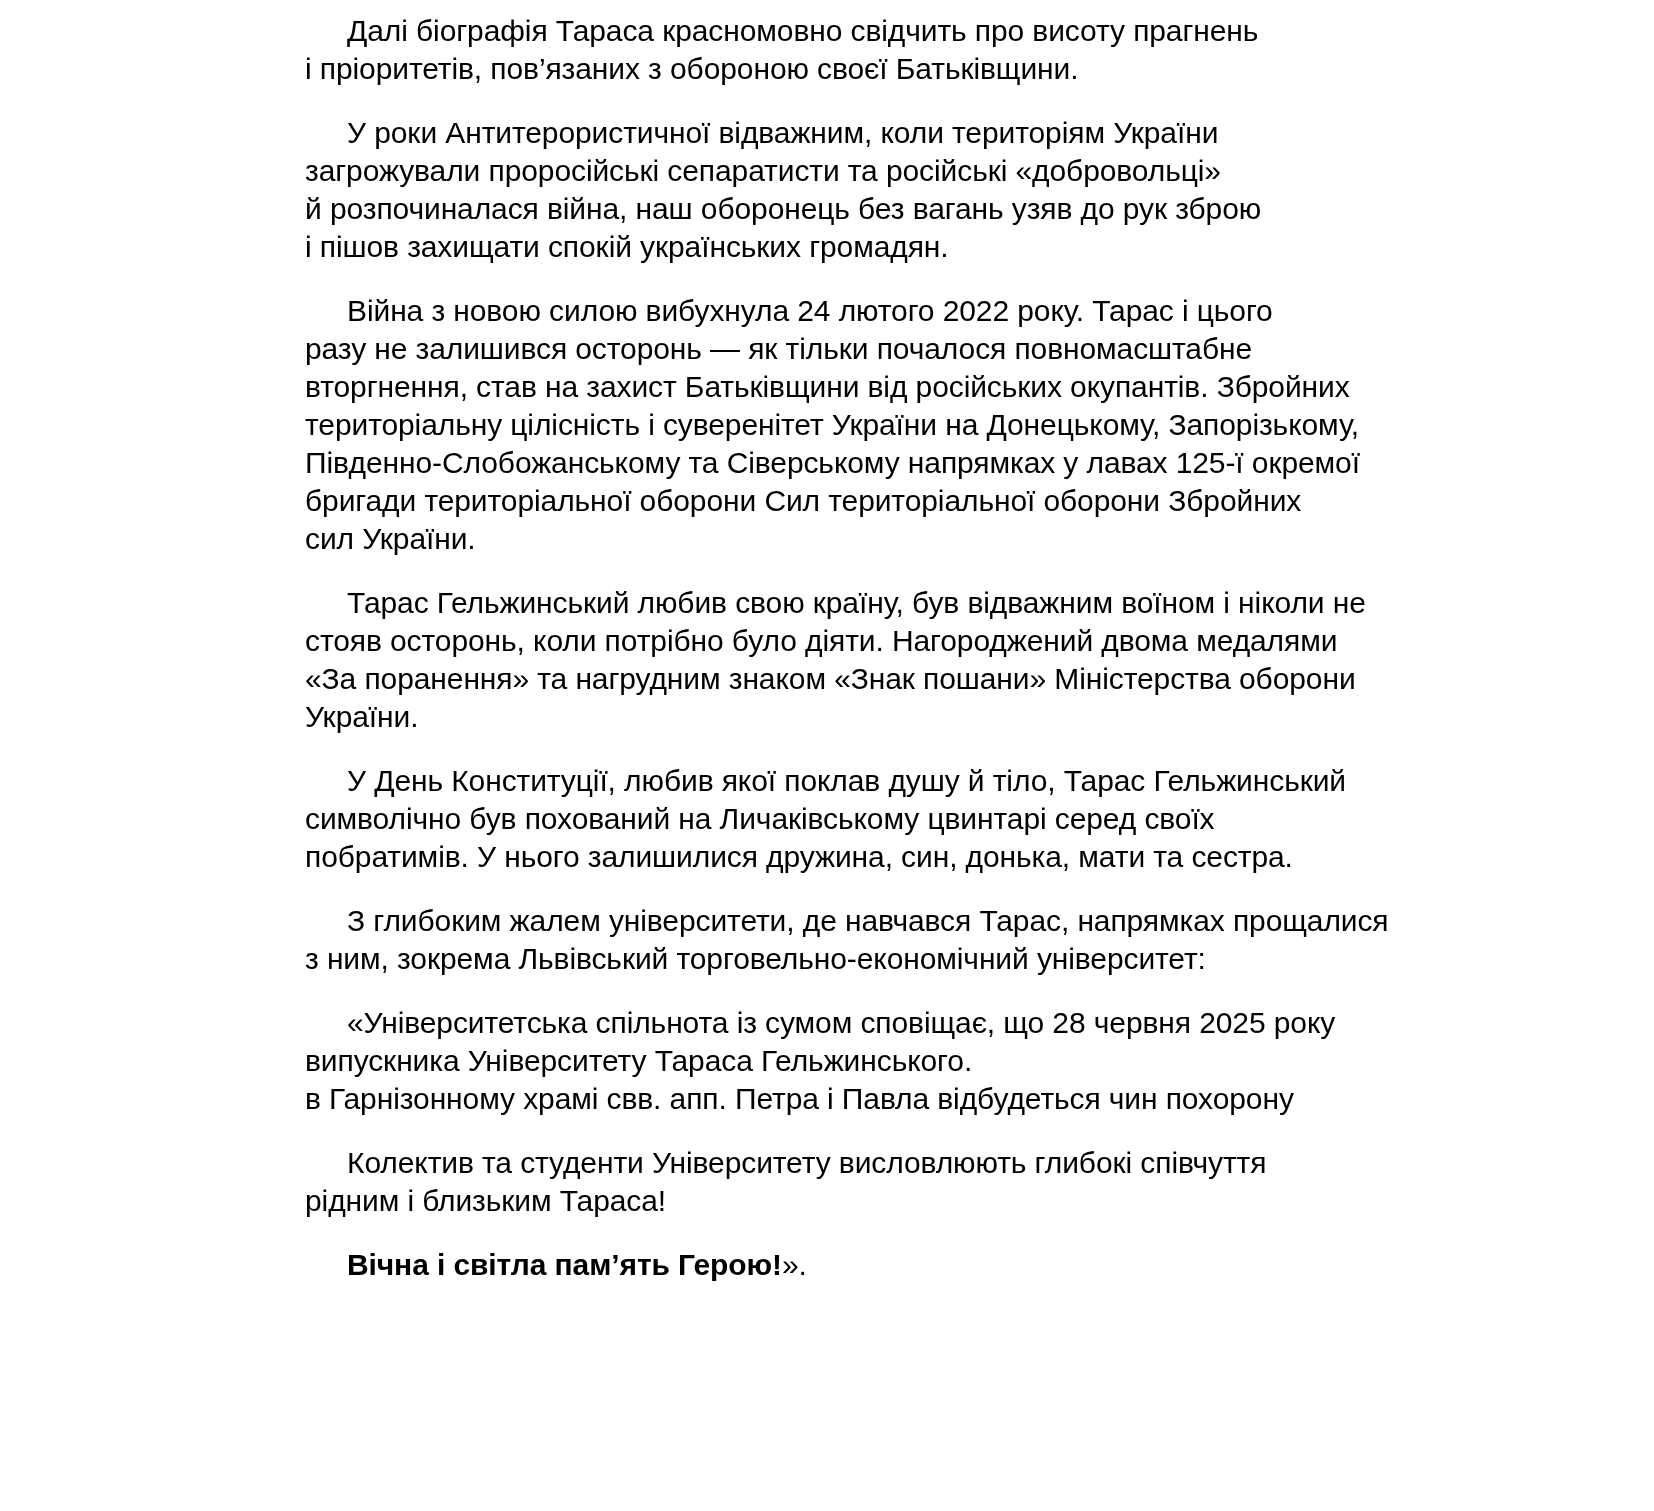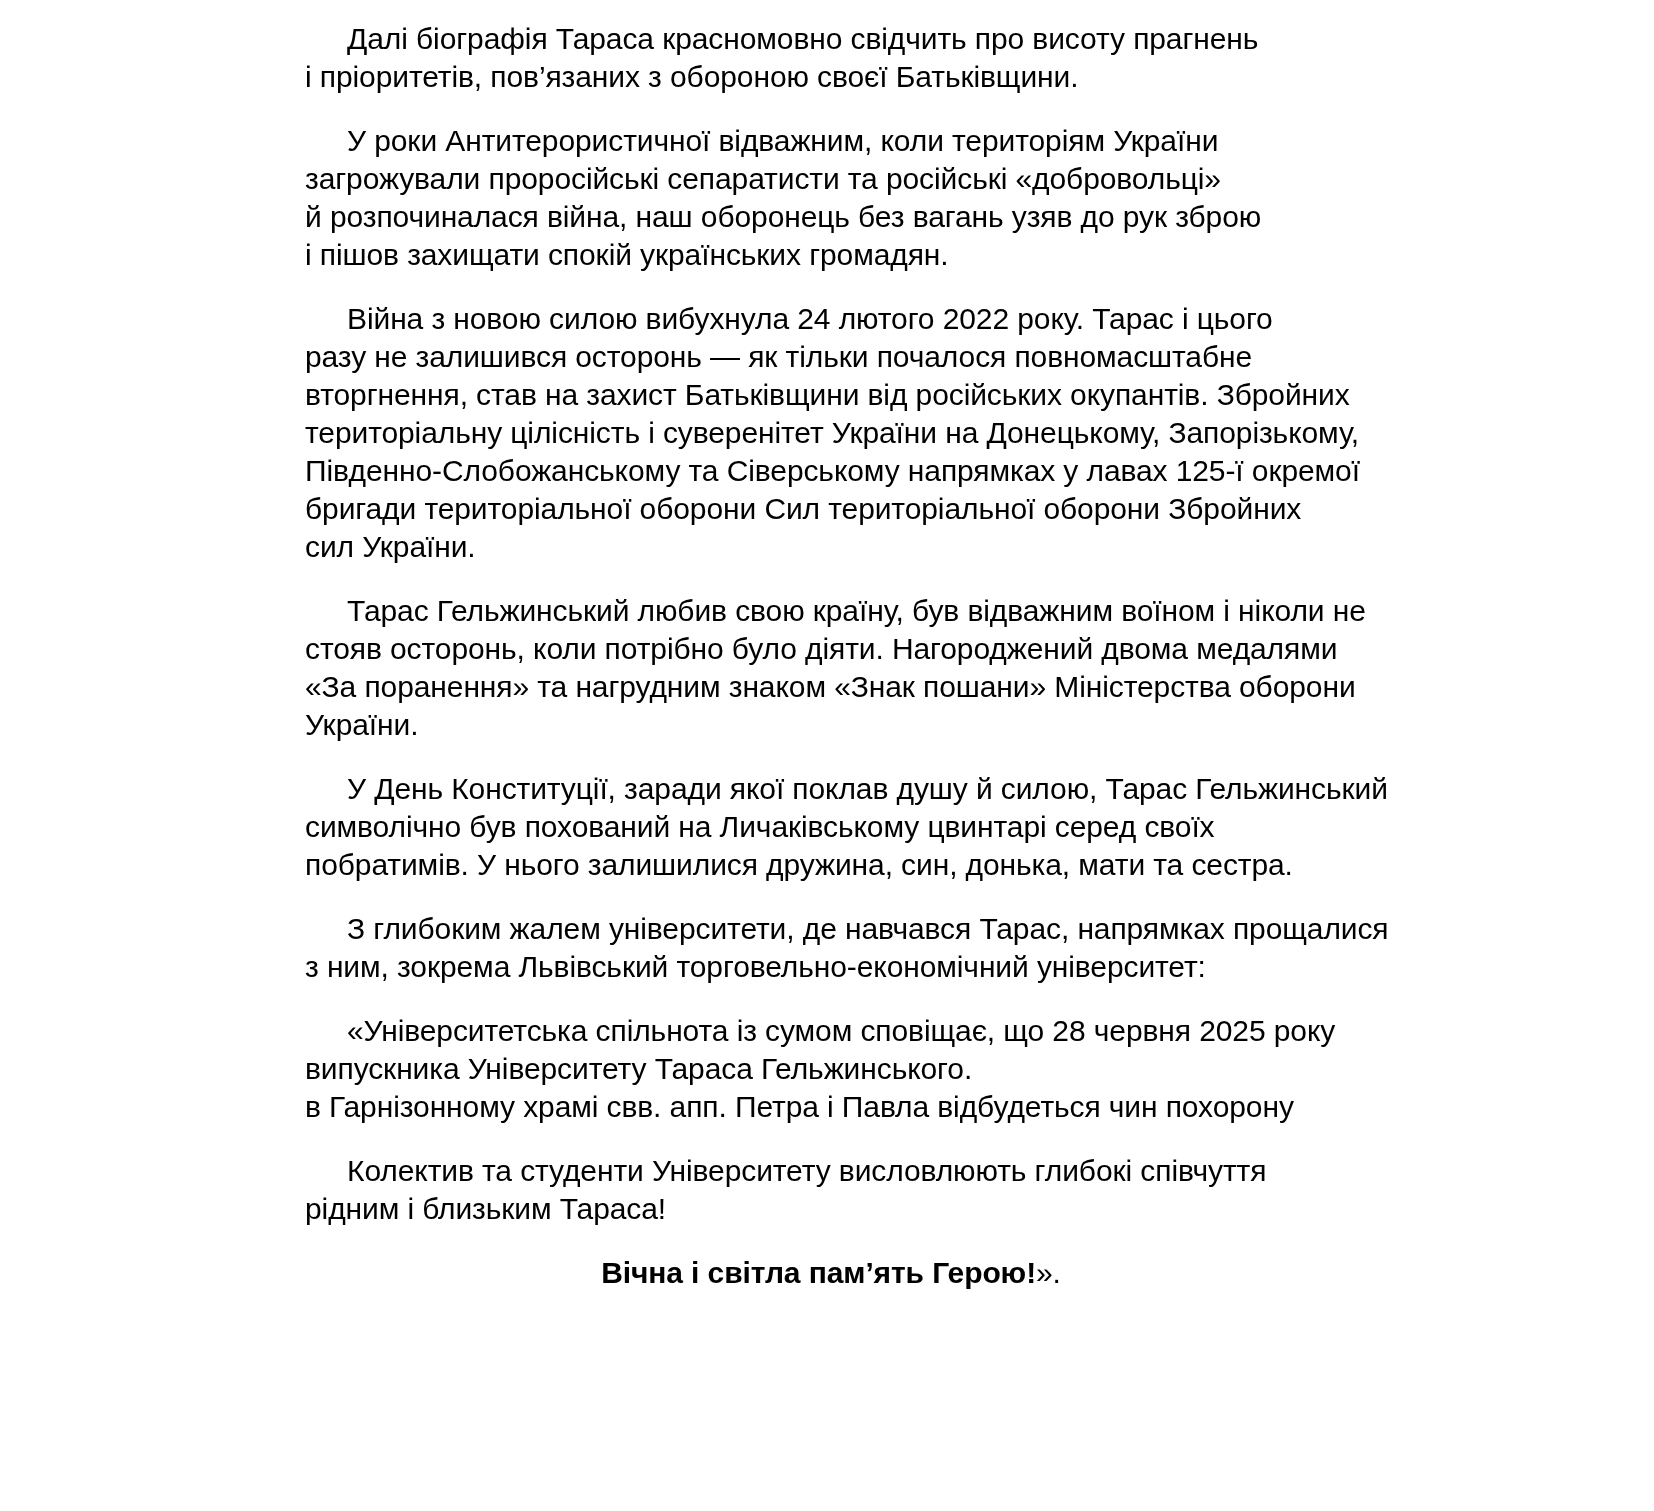--- a/index.html
+++ b/index.html
@@ -28,21 +28,21 @@
   }
 
   .doc-body {
     position: absolute;
     left: 305px;
     top: 4px;
     width: 1010px;
   }
 
   .para {
-    margin: 16px 0 26px 0;
+    margin: 8px 0 26px 0;
     font-size: 30px;
     line-height: 38px;
     letter-spacing: -0.1px;
     font-stretch: condensed;
     transform-origin: left top;
     white-space: normal;
   }
 
   
   .line {
@@ -52,21 +52,20 @@
 
   .line.indent {
     text-indent: 42px;
   }
 
   .para.italic .line {
   }
 
   .para.bold .line {
     font-weight: bold;
-    text-align: center;
   }
 
   .para.bold .tail {
     font-weight: normal;
   }
 </style>
 </head>
 <body>
 
 <div class="page">
@@ -90,21 +89,21 @@
         <span class="line">бригади територіальної оборони Сил територіальної оборони Збройних</span>
         <span class="line">сил України.</span>
       </p>
       <p class="para">
         <span class="line indent">Тарас Гельжинський любив свою країну, був відважним воїном і ніколи не</span>
         <span class="line">стояв осторонь, коли потрібно було діяти. Нагороджений двома медалями</span>
         <span class="line">«За поранення» та нагрудним знаком «Знак пошани» Міністерства оборони</span>
         <span class="line">України.</span>
       </p>
       <p class="para">
-        <span class="line indent">У День Конституції, заради якої поклав душу й силою, Тарас Гельжинський</span>
+        <span class="line indent">У День Конституції, любив якої поклав душу й тіло, Тарас Гельжинський</span>
         <span class="line">символічно був похований на Личаківському цвинтарі серед своїх</span>
         <span class="line">побратимів. У нього залишилися дружина, син, донька, мати та сестра.</span>
       </p>
       <p class="para">
         <span class="line indent">З глибоким жалем університети, де навчався Тарас, напрямках прощалися</span>
         <span class="line">з ним, зокрема Львівський торговельно-економічний університет:</span>
       </p>
       <p class="para italic">
         <span class="line indent">«Університетська спільнота із сумом сповіщає, що 28 червня 2025 року</span>
         <span class="line">випускника Університету Тараса Гельжинського.</span>

